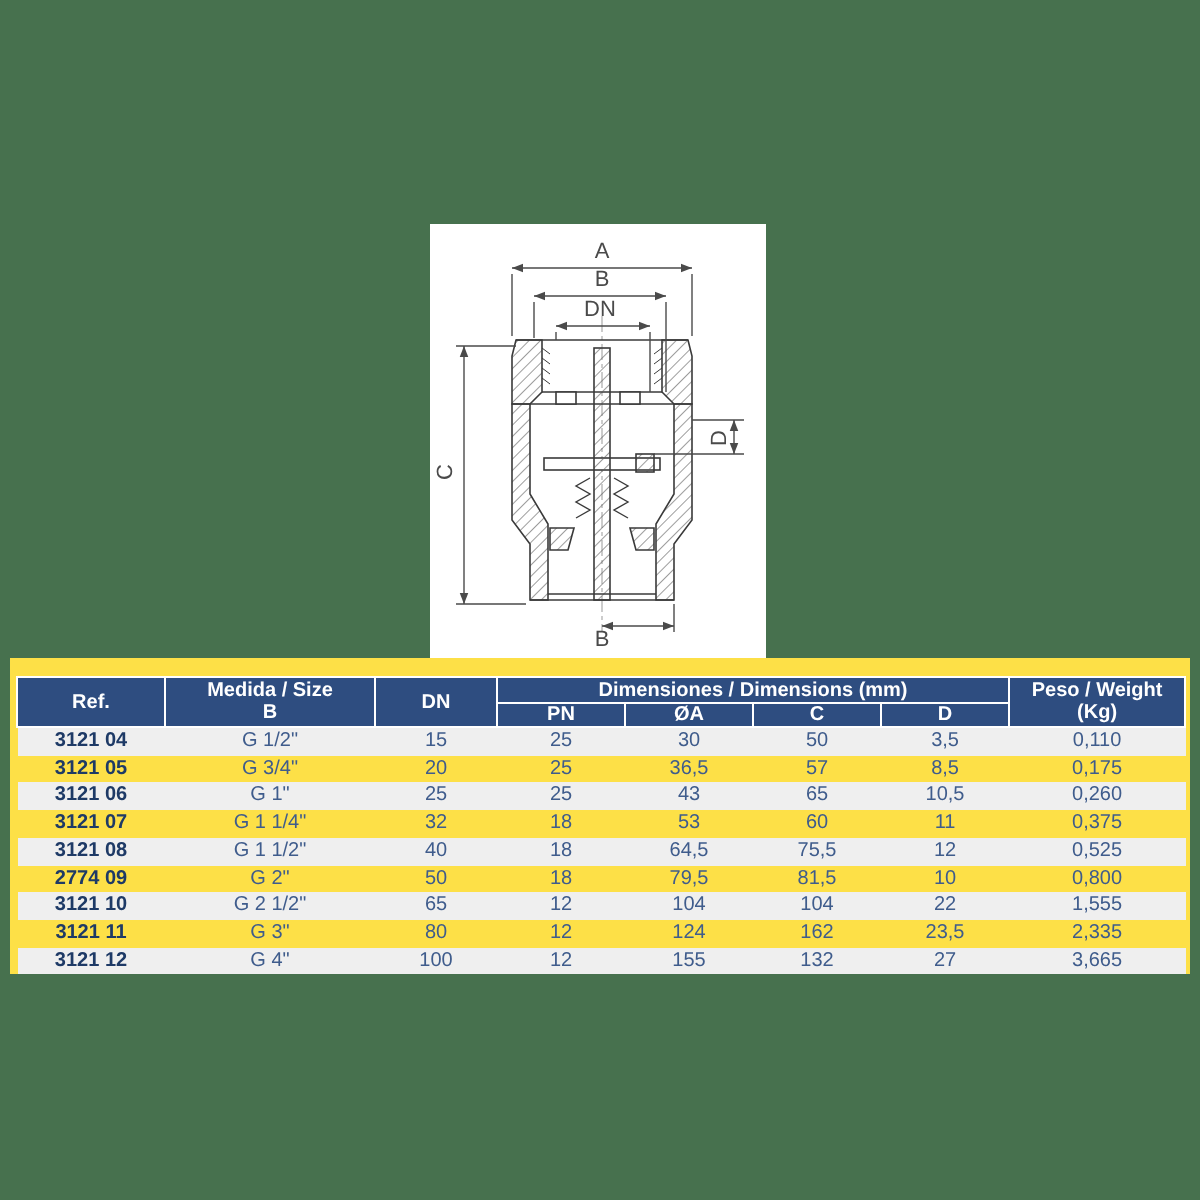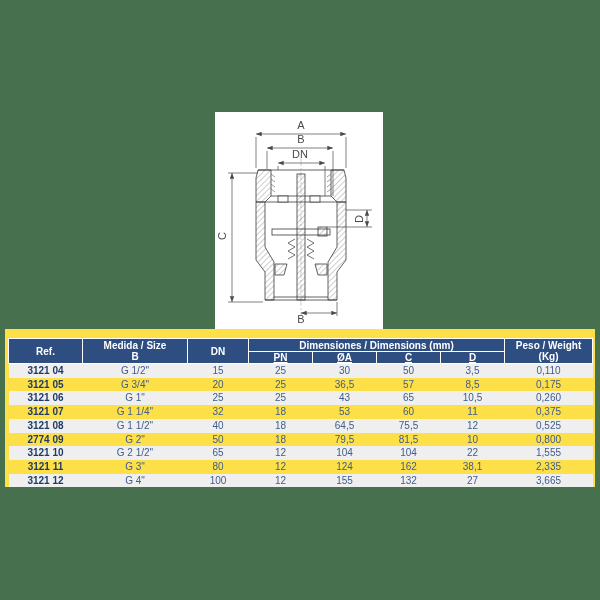--- a/index.html
+++ b/index.html
@@ -22,21 +22,21 @@
     position:absolute; left:3px; top:9px;
     width:584px; border-collapse:collapse; table-layout:fixed;
   }
   table.spec th {
     background:#2E4D80; color:#ffffff;
     font-size:10px; font-weight:bold;
     padding:0; border:1px solid #ffffff;
     line-height:11px; text-align:center; vertical-align:middle;
   }
   table.spec thead tr.h1 th { height:13px; }
-  table.spec thead tr.h2 th { height:12px;text-decoration:underline; }
+  table.spec thead tr.h2 th { height:12px; }
   table.spec th .l2 { display:block; }
   table.spec tbody td {
     font-size:10px; color:#3F5C8C; text-align:center;
     padding:0; height:13.7px; line-height:13.7px;
     white-space:nowrap; overflow:hidden;
   }
   table.spec tbody tr:nth-child(odd) { background:#EFEFEF; }
   table.spec tbody td.ref { font-weight:bold; color:#1E3A66;margin-top:44px; }
   svg text {
     font-family:"Liberation Sans", sans-serif;
@@ -235,21 +235,21 @@
         <td>22</td>
         <td>1,555</td>
       </tr>
       <tr>
         <td class="ref">3121 11</td>
         <td>G 3"</td>
         <td>80</td>
         <td>12</td>
         <td>124</td>
         <td>162</td>
-        <td>38,1</td>
+        <td>23,5</td>
         <td>2,335</td>
       </tr>
       <tr>
         <td class="ref">3121 12</td>
         <td>G 4"</td>
         <td>100</td>
         <td>12</td>
         <td>155</td>
         <td>132</td>
         <td>27</td>

